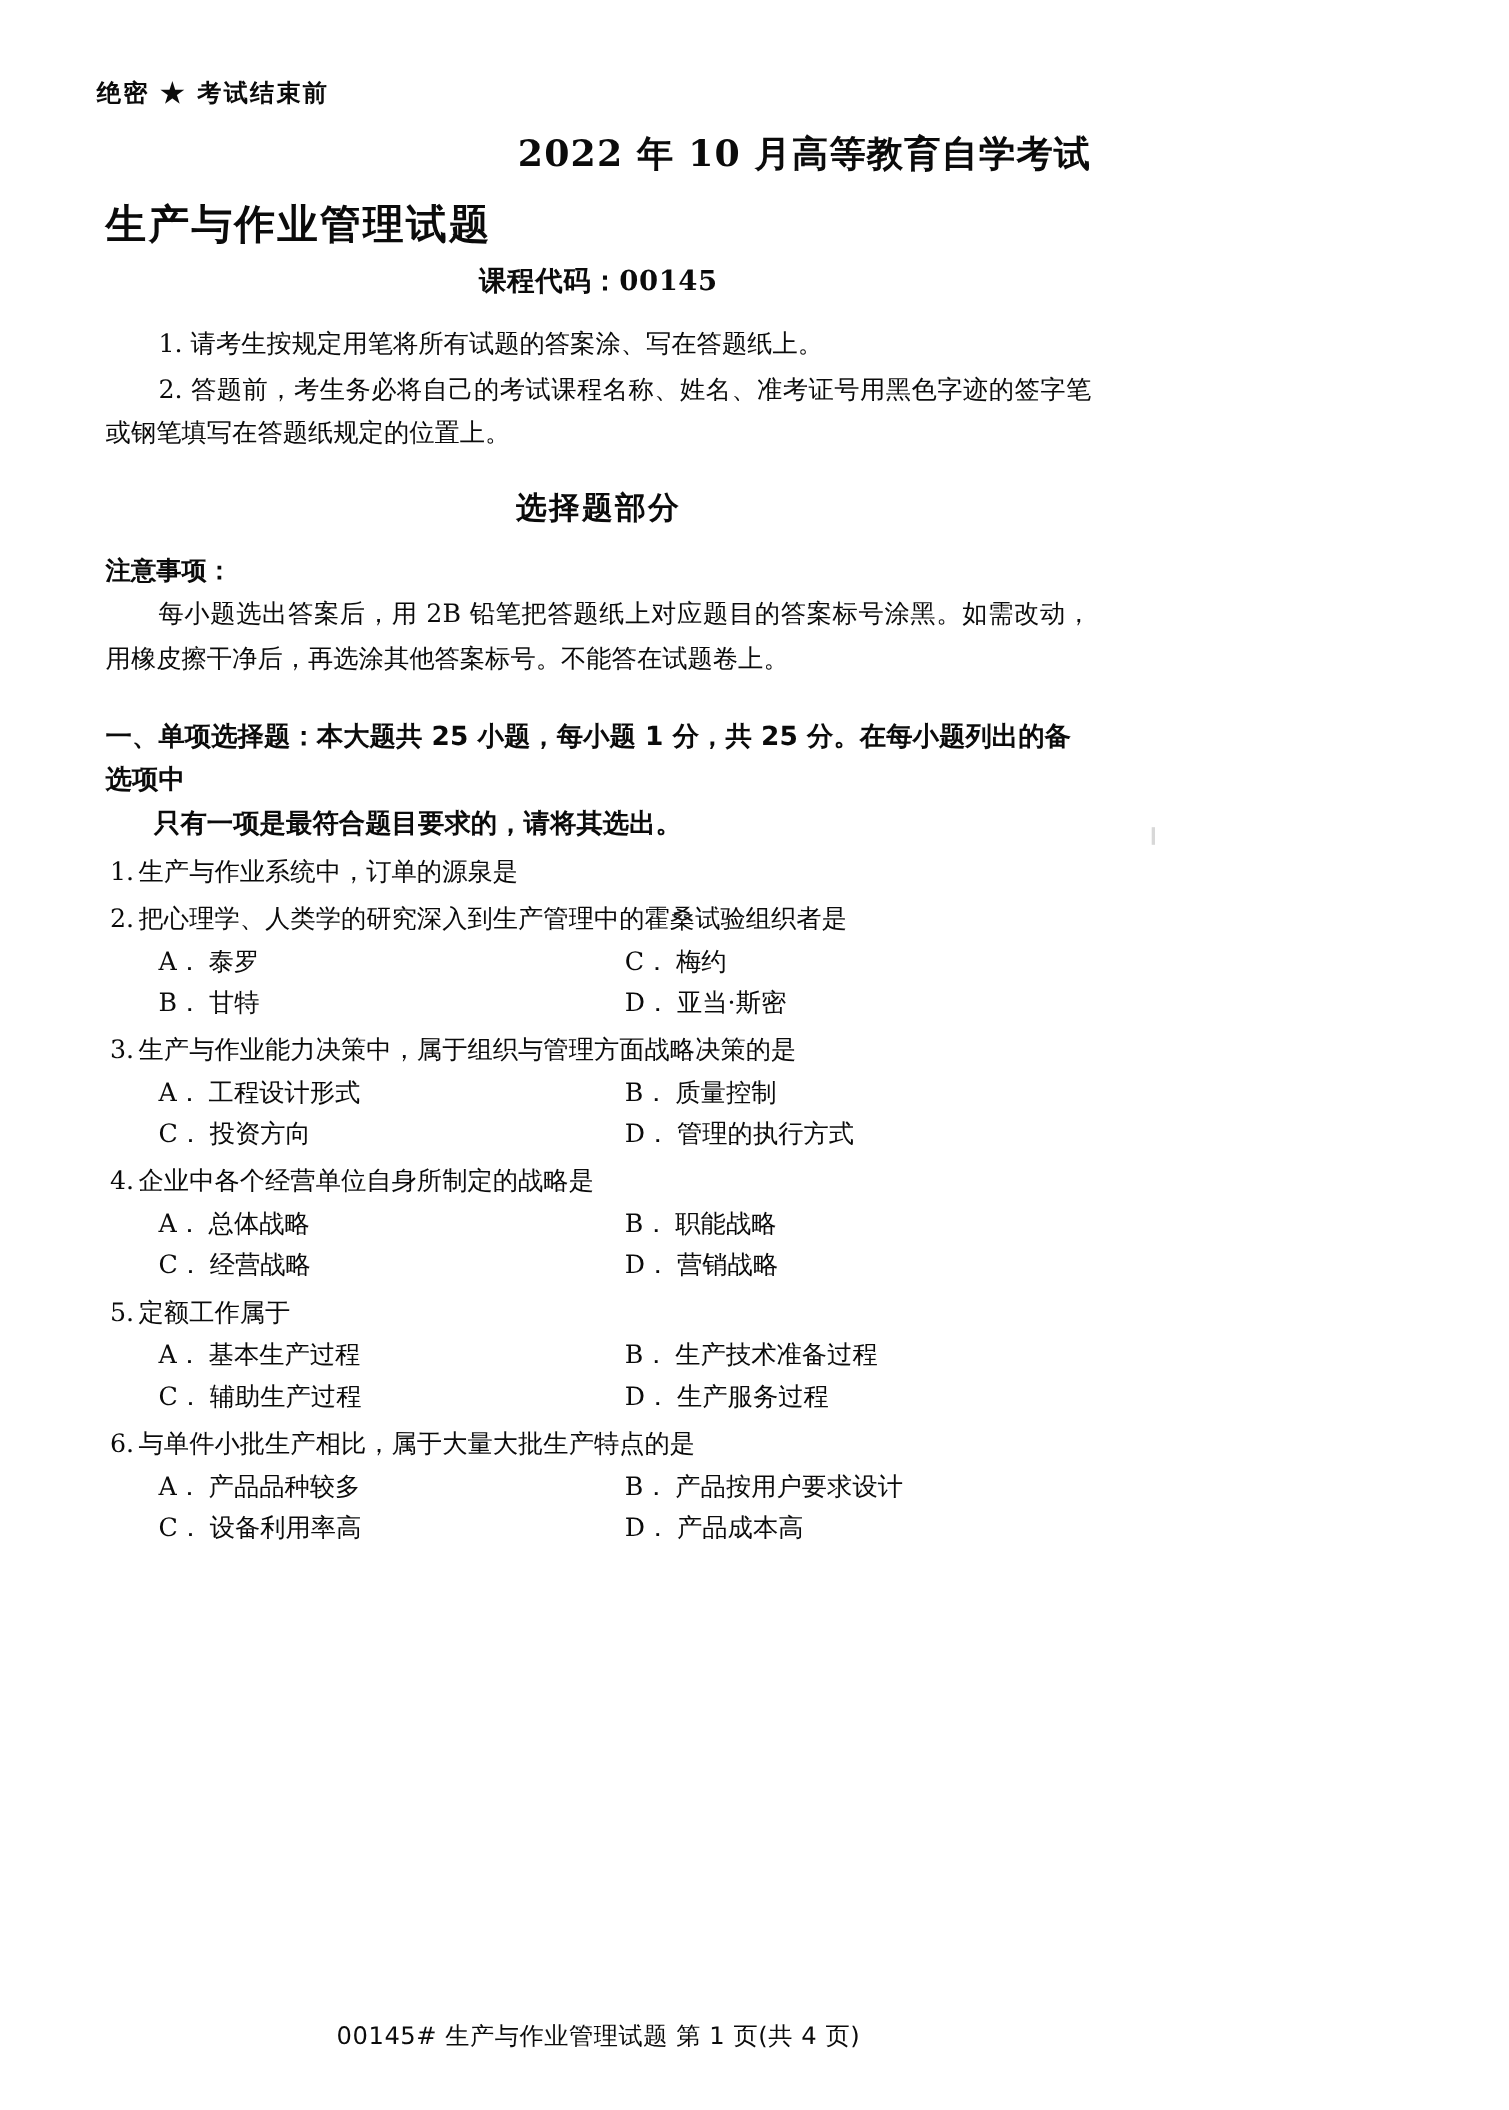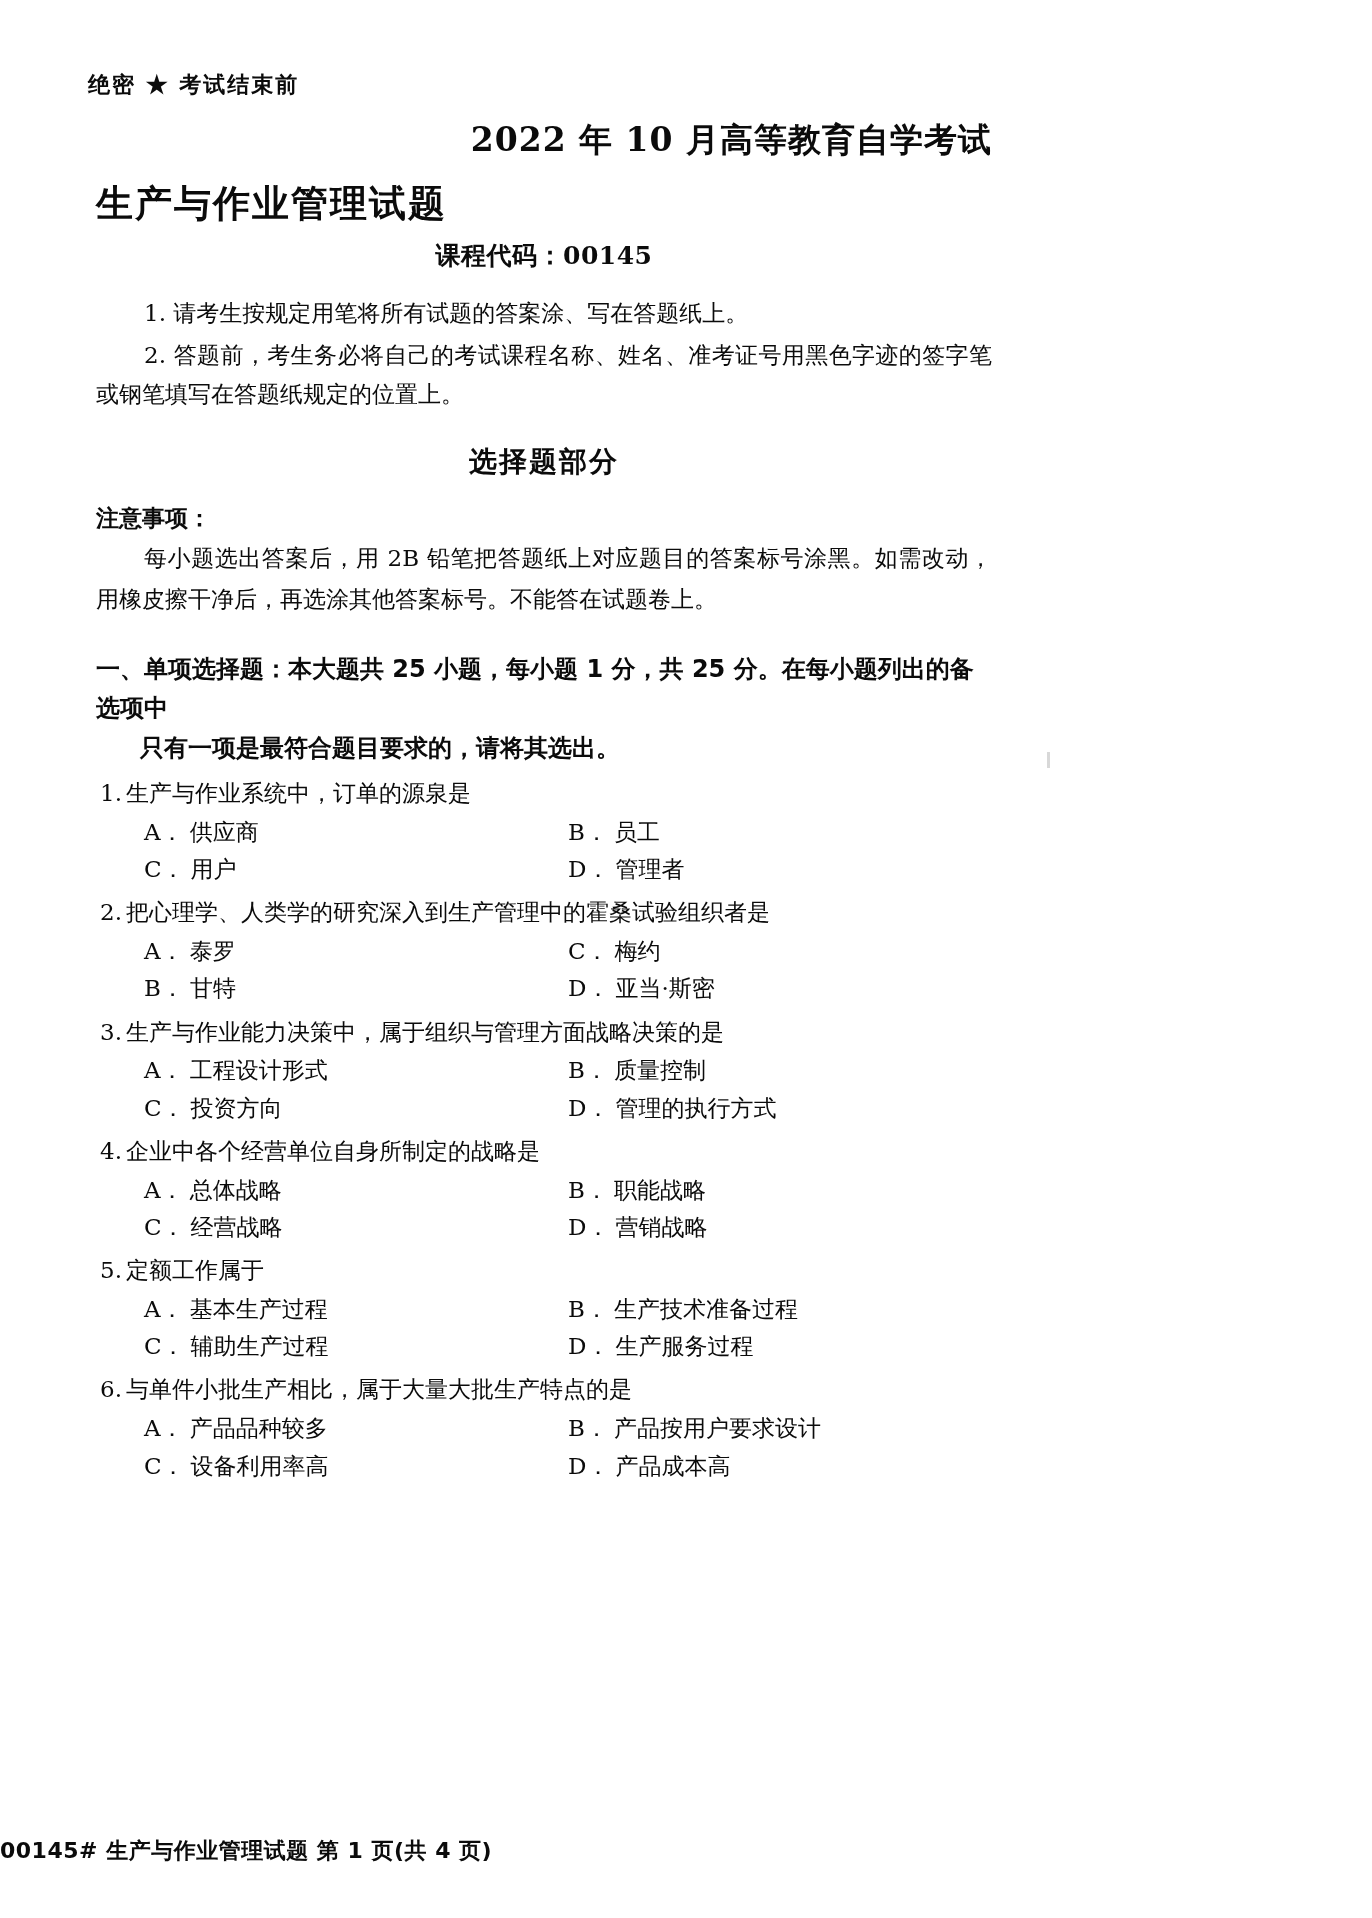--- a/index.html
+++ b/index.html
@@ -124,22 +124,23 @@
     line-height: 1.62;
   }
   .opt .lab { margin-right: 6px; }
 
   
   .footer {
     position: absolute;
     left: 0;
     right: 0;
     bottom: 52px;
+    text-align: center;
     font-size: 22px;
-    font-weight: 700;
+    font-weight: 400;
     font-family: "DejaVu Sans", "Liberation Sans", sans-serif;
     letter-spacing: 0.5px;
   }
 
   
   .edge-mark {
     position: absolute;
     background: #d8d8d8;
   }
 </style>
@@ -165,26 +166,20 @@
   <div class="notice-body">每小题选出答案后，用 2B 铅笔把答题纸上对应题目的答案标号涂黑。如需改动，用橡皮擦干净后，再选涂其他答案标号。不能答在试题卷上。</div>
 
   <div class="part-head">
     <span>一、单项选择题：本大题共 25 小题，每小题 1 分，共 25 分。在每小题列出的备选项中</span>
     <span class="sub">只有一项是最符合题目要求的，请将其选出。</span>
   </div>
 
   <div class="q">
     <div class="q-stem">
       <span class="num">1.</span><span>生产与作业系统中，订单的源泉是</span>
-    </div>
-    <div class="opts">
-      <div class="opt"><span class="lab">A．</span><span>供应商</span></div>
-      <div class="opt"><span class="lab">B．</span><span>员工</span></div>
-      <div class="opt"><span class="lab">C．</span><span>用户</span></div>
-      <div class="opt"><span class="lab">D．</span><span>管理者</span></div>
     </div>
   </div>
 
   <div class="q">
     <div class="q-stem">
       <span class="num">2.</span><span>把心理学、人类学的研究深入到生产管理中的霍桑试验组织者是</span>
     </div>
     <div class="opts">
       <div class="opt"><span class="lab">A．</span><span>泰罗</span></div>
       <div class="opt"><span class="lab">C．</span><span>梅约</span></div>

